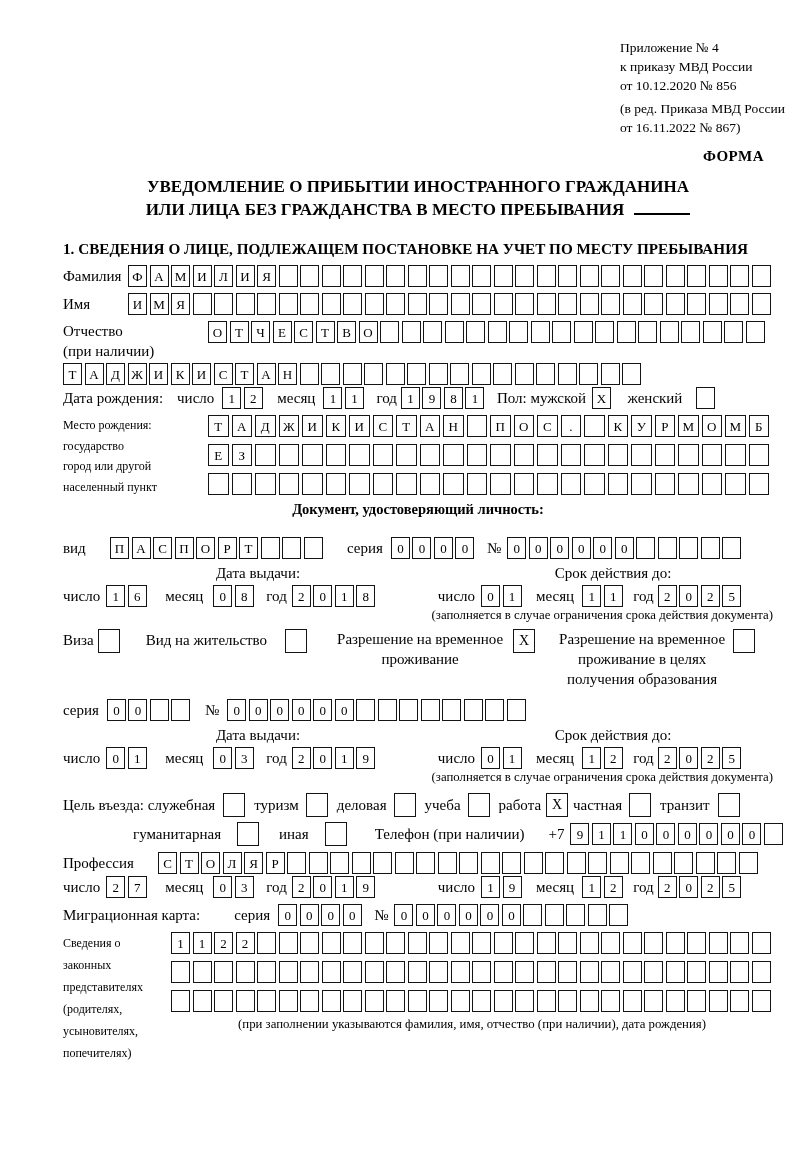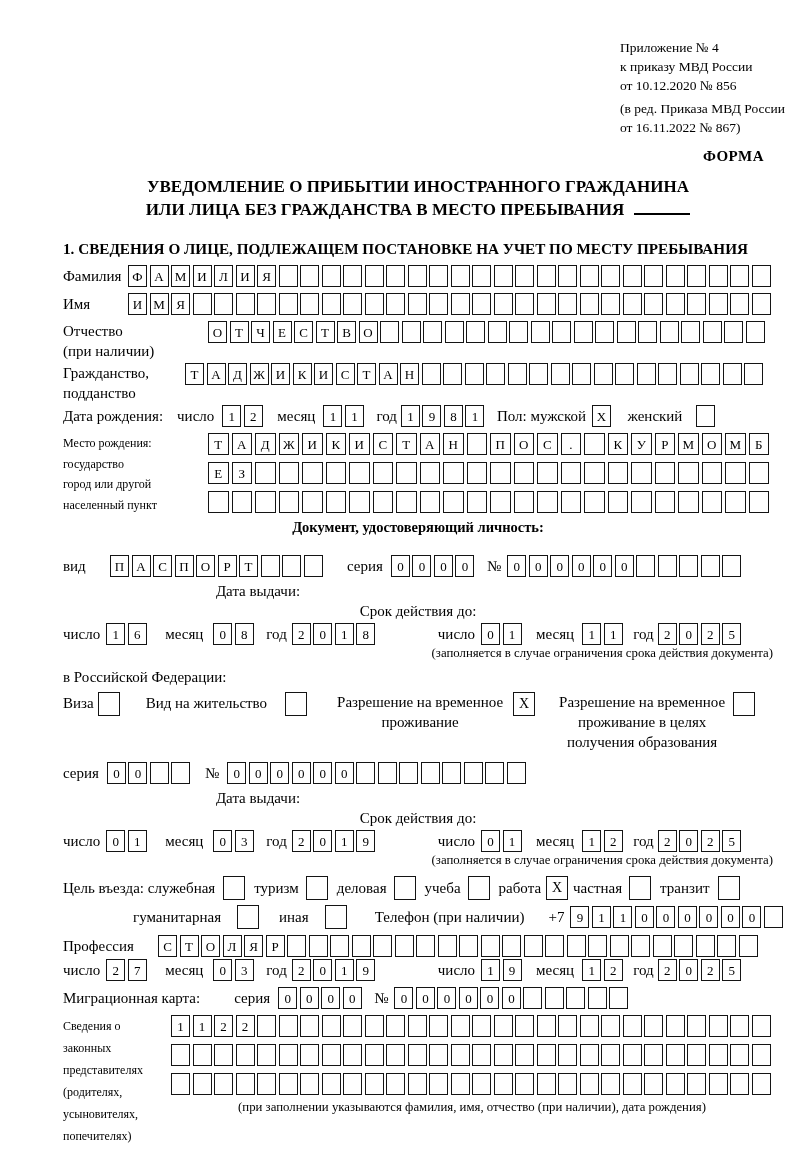--- a/index.html
+++ b/index.html
@@ -15,21 +15,21 @@
   .frow{display:flex;align-items:flex-start;margin-top:6px;}
   .lbl{font-size:15px;line-height:22px;white-space:nowrap;}
   .sublbl{font-size:15px;line-height:20px;}
   .cells{display:flex;flex-wrap:nowrap;}
   .cell{box-sizing:border-box;flex:none;width:19px;height:22px;border:1.6px solid #141414;margin-right:2.5px;
         display:flex;align-items:center;justify-content:center;font-size:13px;line-height:1;}
   .wide .cell{width:20.5px;margin-right:3px;}
   .checkbox{box-sizing:border-box;display:inline-flex;flex:none;width:22px;height:24px;border:1.6px solid #141414;
         align-items:center;justify-content:center;font-size:14px;}
   .centerhdr{text-align:center;font-weight:bold;font-size:14.5px;line-height:20px;margin-top:2px;}
-  .twocol{display:flex;margin-top:4px;flex-direction:column;}
+  .twocol{display:flex;margin-top:4px;}
   .twocol .left{width:390px;text-align:center;font-size:15px;line-height:20px;}
   .twocol .right{flex:1;text-align:center;font-size:15px;line-height:20px;}
   .note{font-size:12.8px;line-height:17px;text-align:right;}
   .para{font-size:15px;line-height:21px;margin-top:5px;}
   .optlbl{font-size:15px;line-height:20px;text-align:center;}
   .lblcol{font-size:12px;line-height:22px;}
   .repnote{font-size:12.8px;line-height:17px;text-align:center;margin-top:4px;}
 </style>
 </head>
 <body>
@@ -155,24 +155,20 @@
           <span class="cell"></span>
           <span class="cell"></span>
           <span class="cell"></span>
           <span class="cell"></span>
           <span class="cell"></span>
           <span class="cell"></span>
         </div>
     </div>
 
     <div class="frow" style="margin-top:2px">
-      <div style="width:122px">
-        <div class="sublbl">Гражданство,</div>
-        <div class="sublbl">подданство</div>
-      </div>
       <div class="cells">
           <span class="cell">Т</span>
           <span class="cell">А</span>
           <span class="cell">Д</span>
           <span class="cell">Ж</span>
           <span class="cell">И</span>
           <span class="cell">К</span>
           <span class="cell">И</span>
           <span class="cell">С</span>
           <span class="cell">Т</span>
@@ -388,21 +384,20 @@
       <div class="cells">
           <span class="cell">2</span>
           <span class="cell">0</span>
           <span class="cell">2</span>
           <span class="cell">5</span>
         </div>
     </div>
     <div class="note">(заполняется в случае ограничения срока действия документа)</div>
 
     <div class="para">
-      <div>в Российской Федерации:</div>
     </div>
     <div class="frow" style="margin-top:4px">
       <span class="lbl">Виза</span>
       <span class="checkbox" style="margin-left:4px"></span>
       <span class="lbl" style="margin-left:26px">Вид на жительство</span>
       <span class="checkbox" style="margin-left:18px"></span>
       <div class="optlbl" style="width:186px;margin-left:20px">Разрешение на временное проживание</div>
       <span class="checkbox">X</span>
       <div class="optlbl" style="width:182px;margin-left:16px">Разрешение на временное проживание в целях получения образования</div>
       <span class="checkbox"></span>

